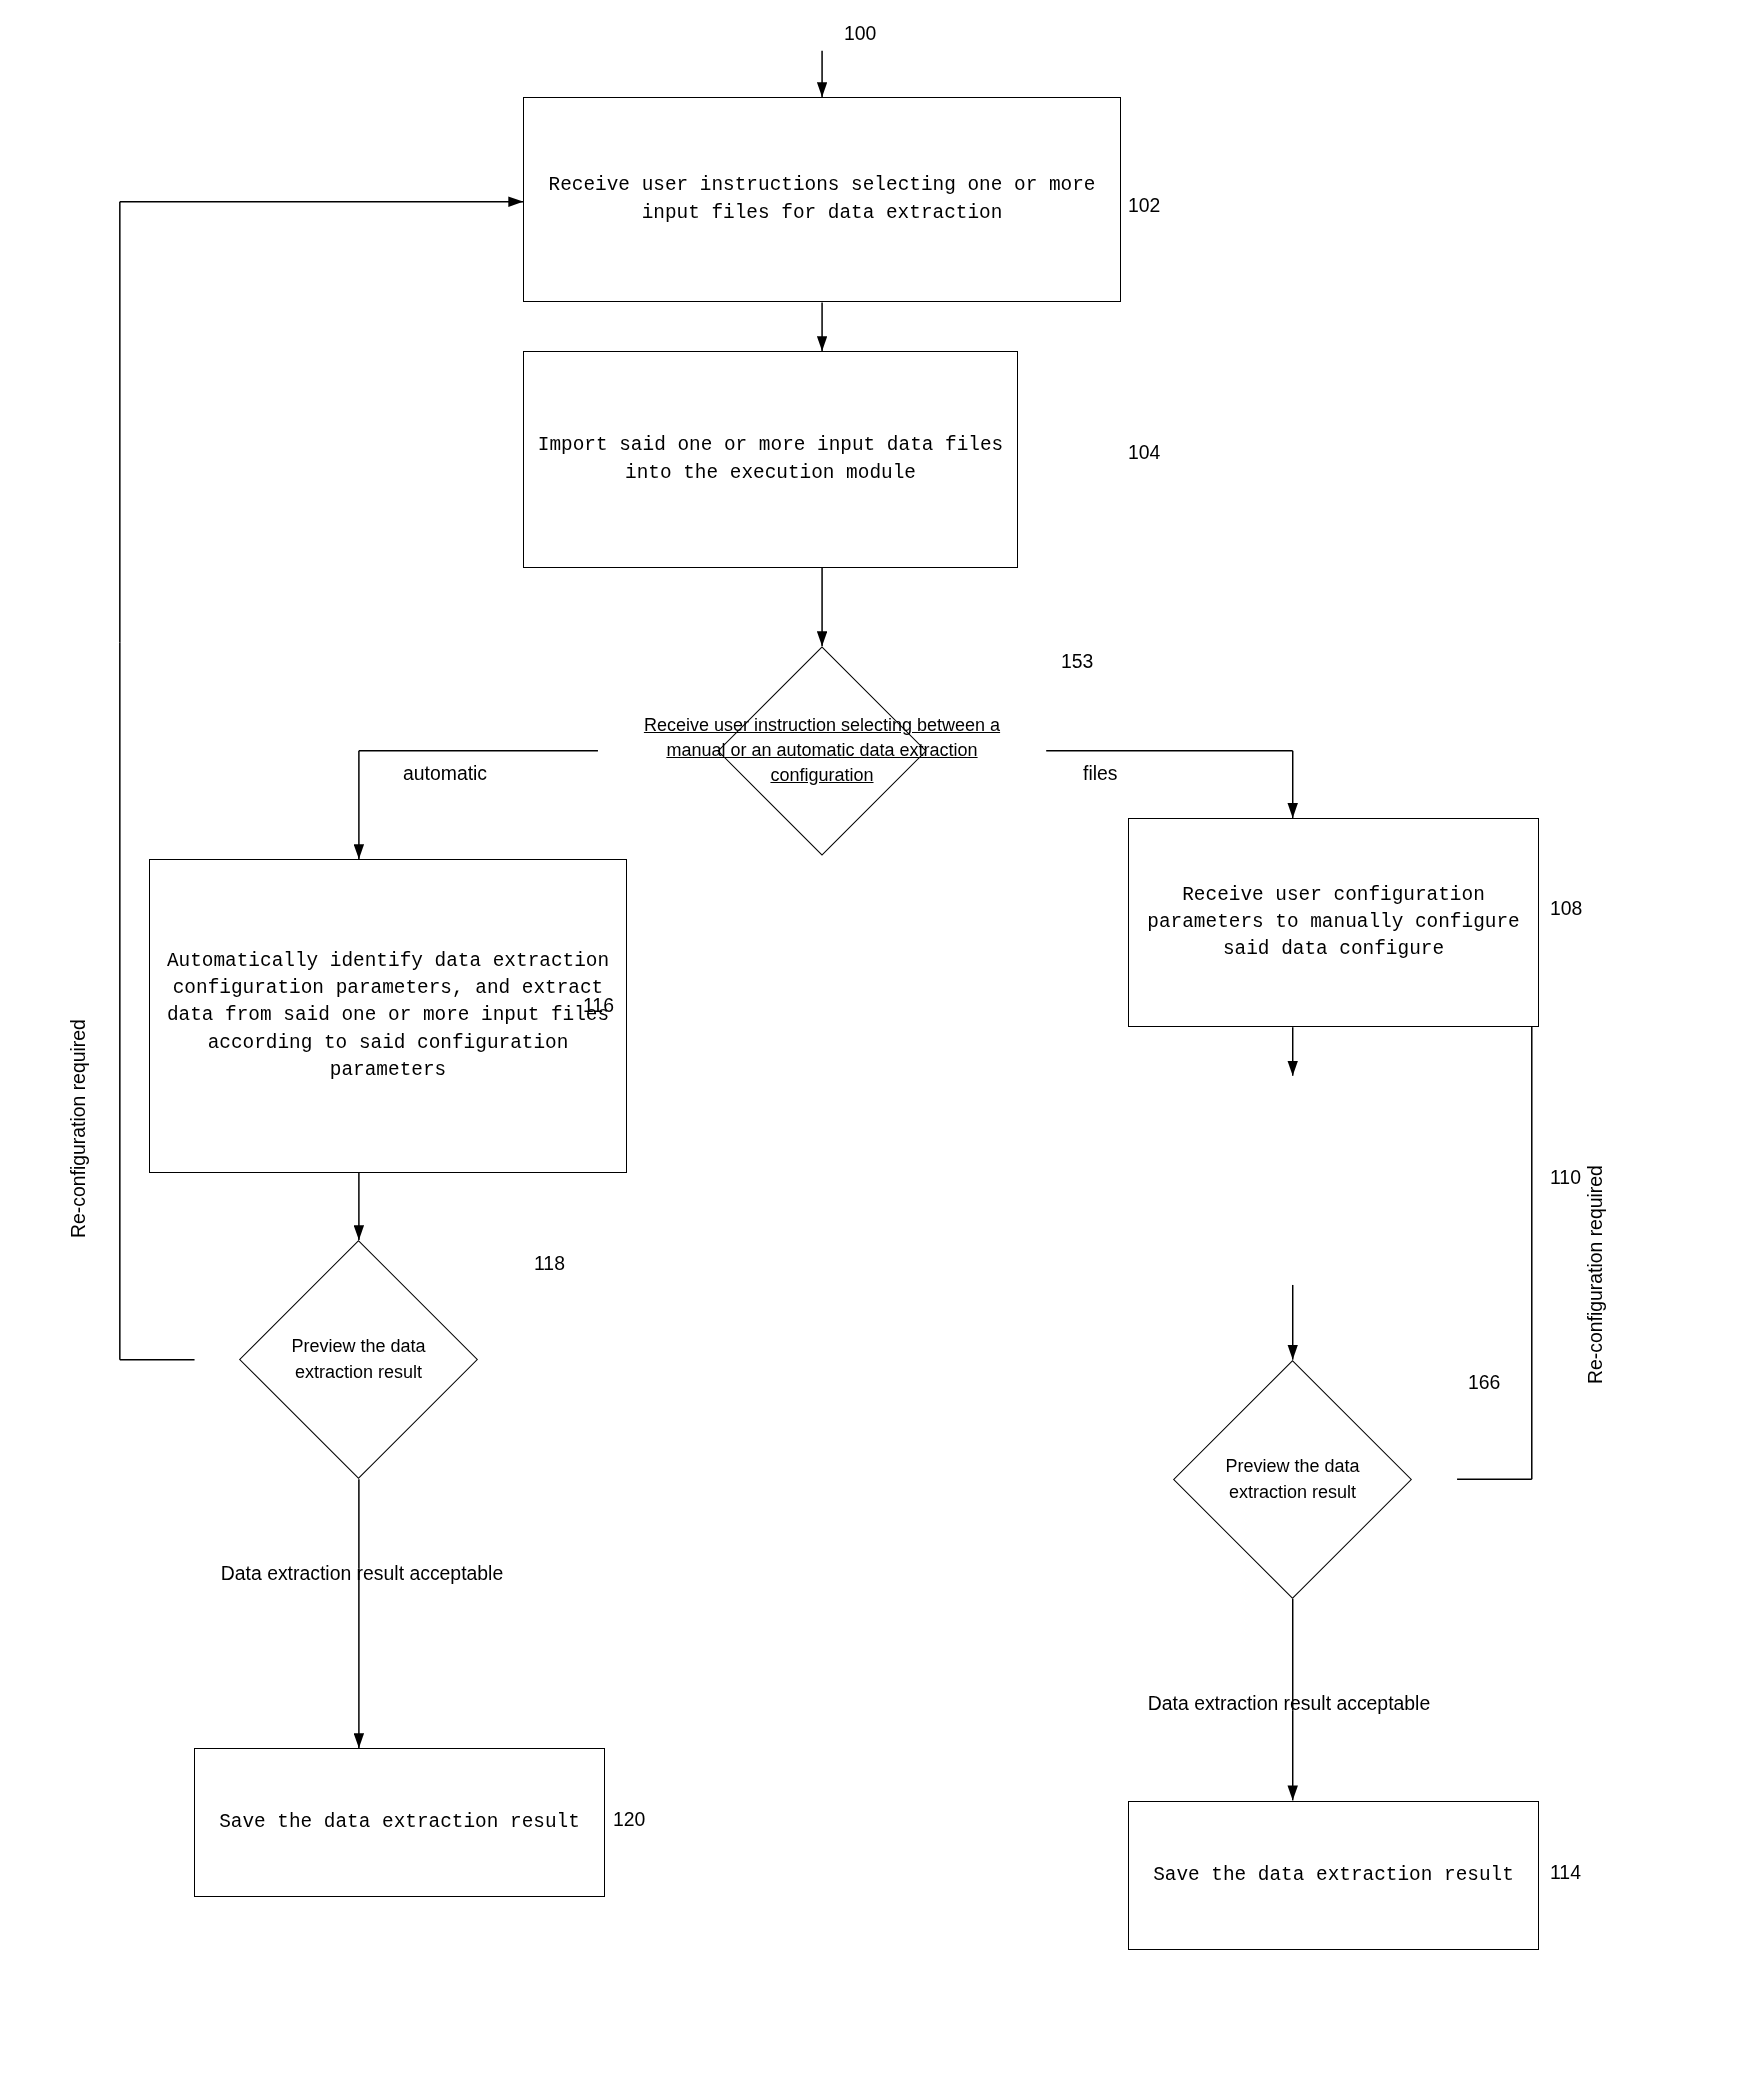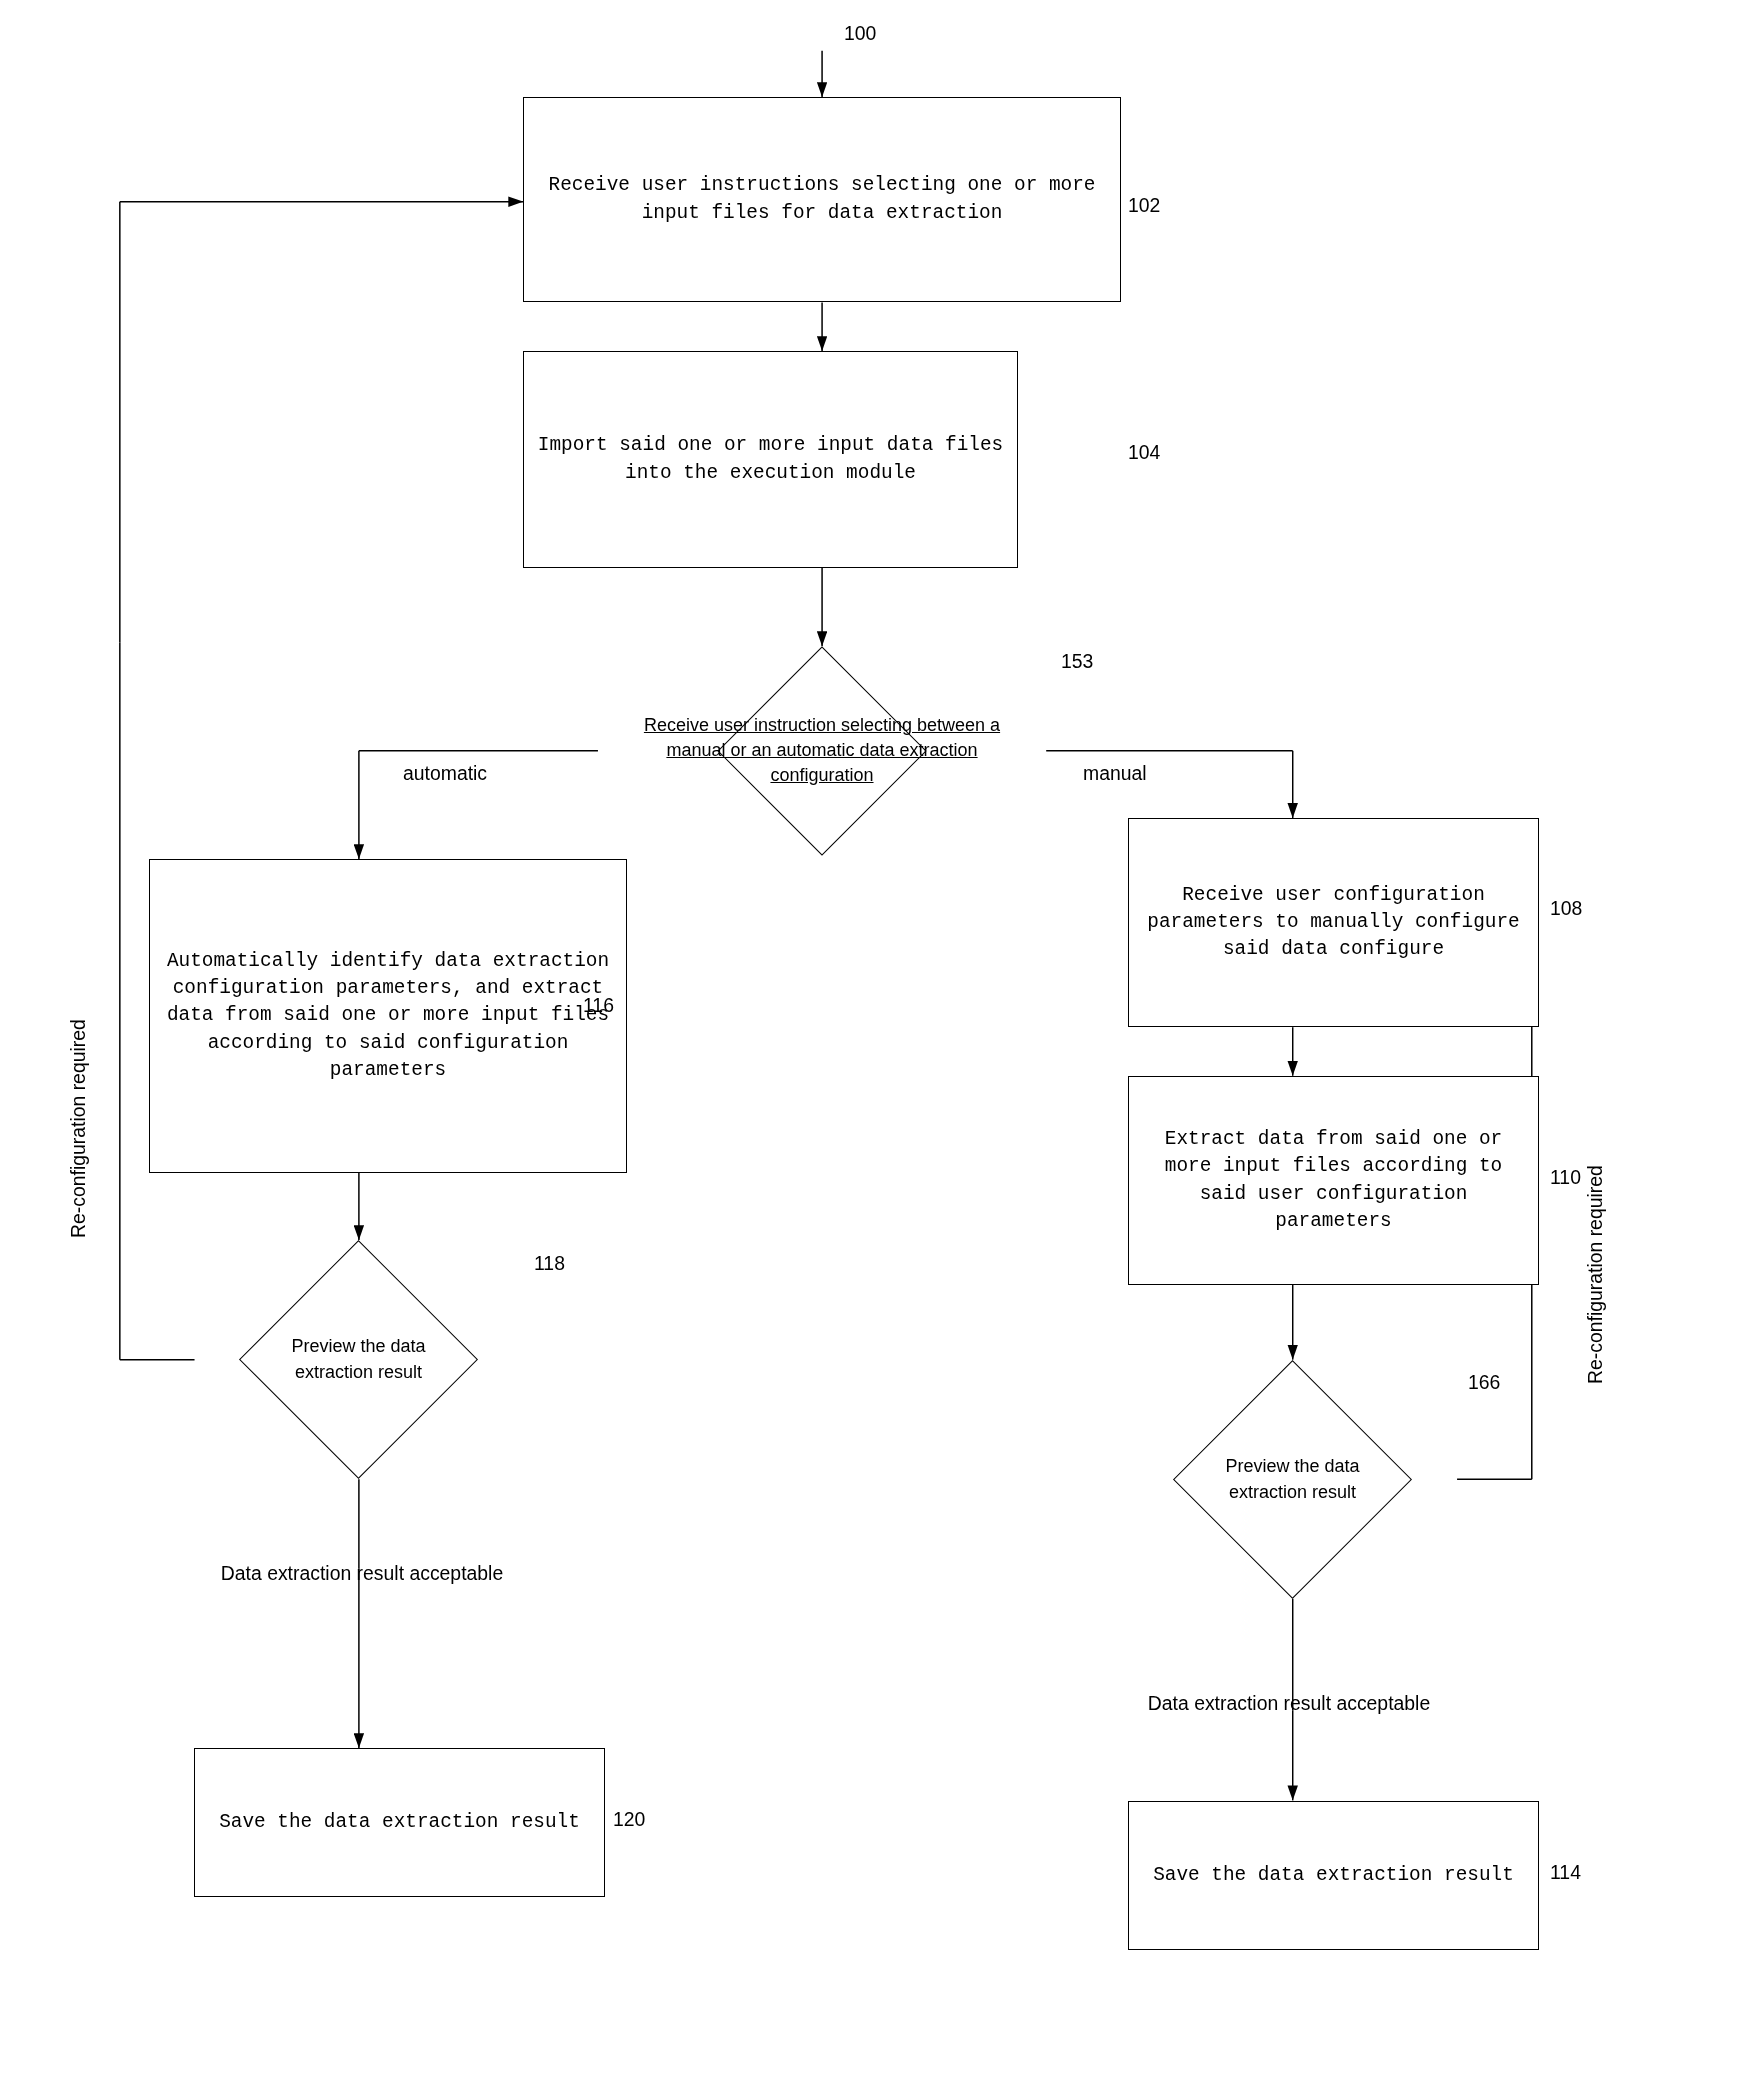--- a/index.html
+++ b/index.html
@@ -154,32 +154,29 @@
     </div>
   </div>
 
   <div class="ref-num" style="top:650px; left:1061px;">153</div>
 
   <div class="label" style="top:762px; left:403px;">
     <span>automatic</span>
   </div>
 
   <div class="label" style="top:762px; left:1083px;">
-    <span>manual</span>
+    <span>files</span>
   </div>
 
   <div class="box" style="left:1128px; top:818px; width:411px; height:209px;">
     <span>Receive user configuration parameters to manually configure said data configure</span>
   </div>
 
   <div class="ref-num" style="top:897px; left:1550px;">108</div>
 
-  <div class="box" style="left:1128px; top:1076px; width:411px; height:209px;">
-    <span>Extract data from said one or more input files according to said user configuration parameters</span>
-  </div>
 
   <div class="ref-num" style="top:1166px; left:1550px;">110</div>
 
   <div class="diamond" style="left:1128px; top:1360px; width:329px; height:239px;">
     <div class="diamond-inner" style="width:169px; height:169px; top:35px; left:80px;"></div>
     <div class="diamond-text" style="font-size:18px; padding: 22.4px 60px;">
       <span>Preview the data extraction result</span>
     </div>
   </div>
 

